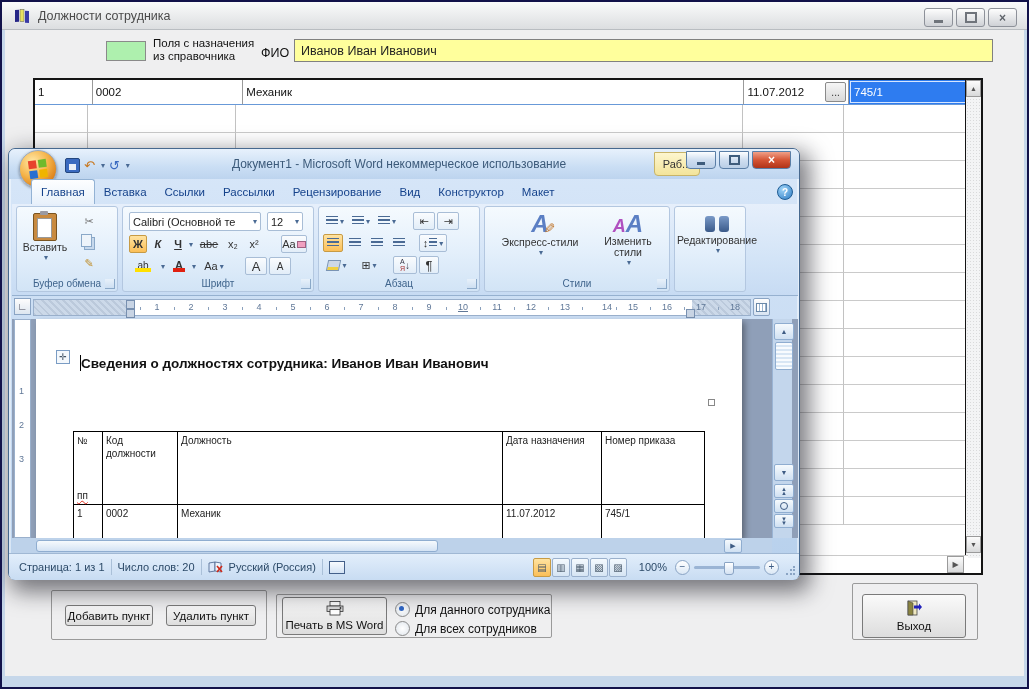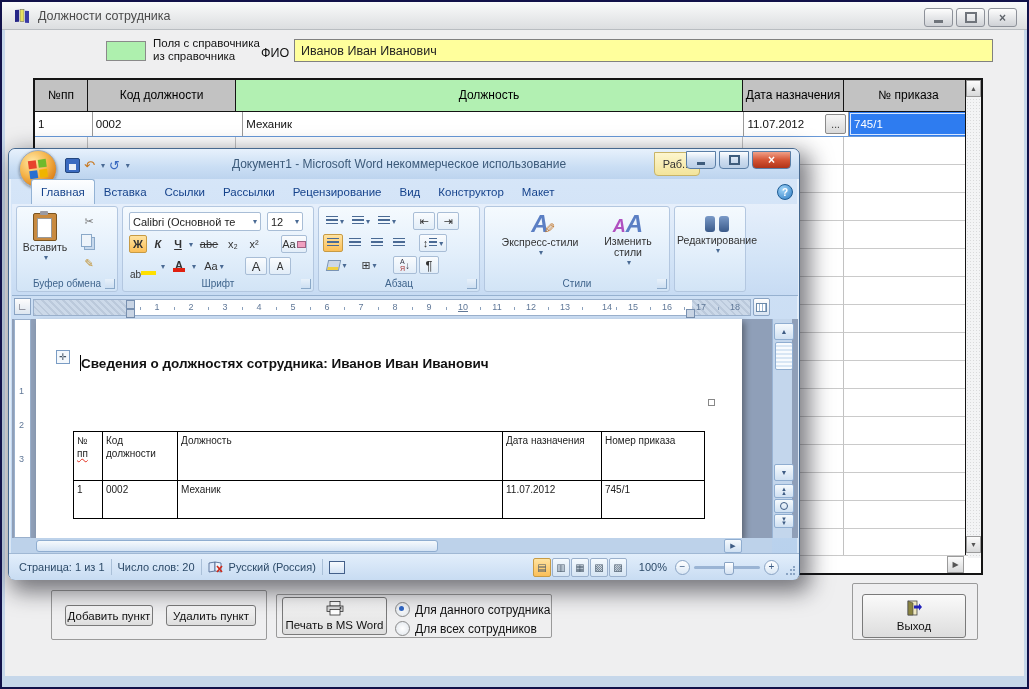--- a/index.html
+++ b/index.html
@@ -125,21 +125,21 @@
      }
   .vnum{position:absolute;left:4px;font-size:9px;color:#607898;}
   .page{left:24px;top:0;width:706px;height:219px;background:#fff;box-shadow:3px 3px 6px rgba(0,0,0,.35);}
   .movehandle{left:20px;top:31px;width:14px;height:14px;border:1px solid #7a9cc4;background:#f4f8fc;
      font-size:9px;color:#456;display:flex;align-items:center;justify-content:center;}
   .dochead{left:45px;top:37px;font-size:13.5px;font-weight:bold;color:#111;white-space:nowrap;}
   .caret{left:44px;top:36px;width:1px;height:16px;background:#000;}
   .sqmark{left:672px;top:80px;width:7px;height:7px;border:1px solid #888;background:#fff;}
   .dtable{left:37px;top:112px;border-collapse:collapse;}
   .dtable td{border:1px solid #000;font-size:10px;color:#222;vertical-align:top;padding:2px 3px;line-height:13px;}
-  .wavy{text-decoration:underline;text-decoration-style:wavy;text-decoration-color:#e03020;}
+  .wavy{text-decoration:underline;text-decoration-style:wavy;text-decoration-color:#e03020;margin-top:42px;}
   .wvscroll{left:763px;top:170px;width:20px;height:219px;background:#c3d6ec;border-left:1px solid #9ab4d4;}
   .wsbtn{position:absolute;left:1px;width:18px;height:15px;border:1px solid #8fadd0;border-radius:2px;
      background:linear-gradient(#f6fafd,#cfe0f2);font-size:7px;color:#3e5c84;display:flex;align-items:center;justify-content:center;}
   .wthumb{position:absolute;left:2px;top:23px;width:16px;height:26px;border:1px solid #8fadd0;border-radius:2px;
      background:repeating-linear-gradient(to bottom,#f8fbfe 0 2px,#d8e6f4 2px 4px);}
   .whscroll{left:3px;top:389px;width:760px;height:15px;background:#bdd2ea;}
   .whthumb{position:absolute;left:24px;top:2px;width:400px;height:10px;border:1px solid #8fadd0;border-radius:3px;
      background:linear-gradient(#f6fafd,#d4e3f4);}
   .wstatus{left:0;top:404px;width:790px;height:27px;border-radius:0 0 6px 6px;border-top:1px solid #a0b8d4;
      background:linear-gradient(#e2eefb,#c8dcf2);display:flex;align-items:center;font-size:11px;color:#2c4a68;}
@@ -185,34 +185,27 @@
         <span class="box"></span>
       </div>
     <div class="winbtn">
         <span class="x">×</span>
       </div>
   </div>
 </div>
 
 <div class="a legend-swatch"></div>
 <div class="a legend-text">
-  <div>Поля с справочника</div>
+  <div>Поля с назначения</div>
   <div>из справочника</div>
 </div>
 <span class="a fio-label">ФИО</span>
 <div class="a fio-input">Иванов Иван Иванович</div>
 
 <div class="a grid">
-  <div class="ghead">
-    <div class="hc" style="width:52px;">№пп</div>
-    <div class="hc" style="width:147px;">Код должности</div>
-    <div class="hc green" style="width:506px;">Должность</div>
-    <div class="hc" style="width:100px;">Дата назначения</div>
-    <div class="hc" style="width:129px;border-right:none;">№ приказа</div>
-  </div>
   <div class="grow1">
     <div class="c" style="width:52px;">1</div>
     <div class="c" style="width:147px;">0002</div>
     <div class="c" style="width:506px;">Механик</div>
     <div class="c" style="width:100px;">
       <span>11.07.2012</span>
       <div class="browse-btn a" style="right:2px;top:2px;">...</div>
     </div>
     <div class="c" style="width:129px;border-right:none;">
       <div class="selcell">745/1</div>
@@ -446,21 +439,21 @@
       <div class="a rbtn" style="left:26px;top:28px;width:18px;font-style:italic;font-weight:bold;">К</div>
       <div class="a rbtn" style="left:46px;top:28px;width:18px;text-decoration:underline;font-weight:bold;">Ч</div>
       <div class="a dd" style="left:64px;top:33px;">▾</div>
       <div class="a rbtn" style="left:74px;top:28px;width:24px;text-decoration:line-through;">abe</div>
       <div class="a rbtn" style="left:100px;top:28px;width:20px;">x₂</div>
       <div class="a rbtn" style="left:121px;top:28px;width:20px;">x²</div>
       <div class="a rbtn framed" style="left:158px;top:28px;width:26px;">
         <span>Aa</span>
         <span style="width:7px;height:5px;background:#f0a0c0;border:1px solid #a06080;margin-left:1px;"></span>
       </div>
-      <div class="a rbtn" style="left:6px;top:58px;width:28px;flex-direction:row;">
+      <div class="a rbtn" style="left:6px;top:50px;width:28px;flex-direction:column;">
         <span style="font-size:10px;line-height:9px;">ab</span>
           <span class="hl-bar"></span>
       </div>
       <div class="a dd" style="left:36px;top:55px;">▾</div>
       <div class="a rbtn" style="left:46px;top:50px;width:20px;flex-direction:column;">
         <span style="font-size:11px;line-height:10px;font-weight:bold;">А</span>
           <span class="fc-bar"></span>
       </div>
       <div class="a dd" style="left:67px;top:55px;">▾</div>
       <div class="a rbtn" style="left:78px;top:50px;width:26px;">

